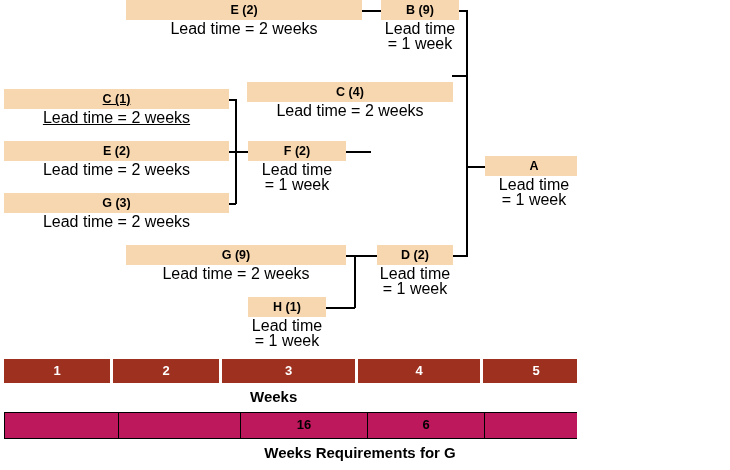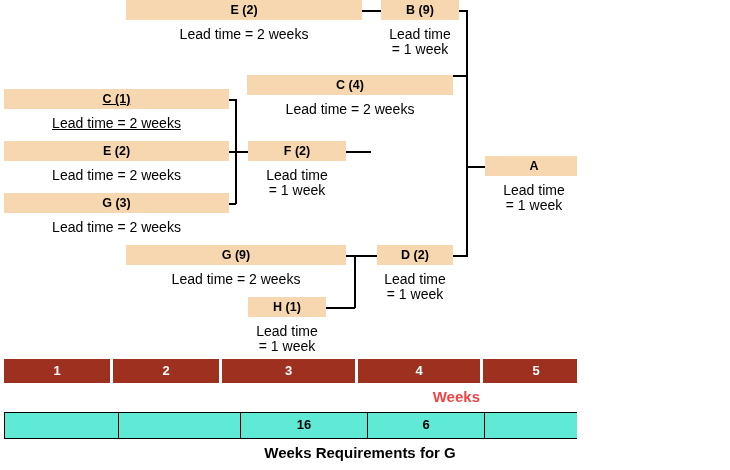--- a/index.html
+++ b/index.html
@@ -24,23 +24,23 @@
     background: #f7d7b0;
     color: #000000;
     font-weight: bold;
     font-size: 12.5px;
     line-height: 20px;
     height: 20px;
     box-sizing: border-box;
   }
   .node-lead {
     color: #000000;
-    font-size: 14px;
+    font-size: 16px;
     line-height: 15px;
-    padding-top: 7px;
+    padding-top: 1px;
     white-space: pre-line;
   }
   .line {
     position: absolute;
     background: #000000;
   }
   .hline { height: 1.6px; }
   .vline { width: 1.6px; }
 
   
@@ -60,28 +60,28 @@
     width: 0;
     height: 0;
     border-top: 12px solid transparent;
     border-bottom: 12px solid transparent;
     border-left: 16px solid #9e3020;
   }
   .weeks-label {
     position: absolute;
     font-weight: bold;
     font-size: 15px;
-    text-align: right;
-    color: #ef4444;
+    text-align: left;
+    color: #000000;
   }
   .gr-cell {
     position: absolute;
     box-sizing: border-box;
     border: 1.5px solid #000000;
-    background: #5eead4;
+    background: #be185d;
     color: #000000;
     font-weight: bold;
     font-size: 13px;
     text-align: center;
     line-height: 24px;
     height: 27px;
   }
   .gr-label {
     position: absolute;
     font-weight: bold;
@@ -121,21 +121,21 @@
     <div class="node-bar">E (2)</div>
     <div class="node-lead">Lead time = 2 weeks</div>
   </div>
 
   <div class="node" style="left:381px; top:0px; width:78px;">
     <div class="node-bar">B (9)</div>
     <div class="node-lead">Lead time
 = 1 week</div>
   </div>
 
-  <div class="node" style="left:247px; top:75px; width:206px;">
+  <div class="node" style="left:247px; top:82px; width:206px;">
     <div class="node-bar">C (4)</div>
     <div class="node-lead">Lead time = 2 weeks</div>
   </div>
 
   <div class="node" style="left:4px; top:89px; width:225px;text-decoration:underline;">
     <div class="node-bar">C (1)</div>
     <div class="node-lead">Lead time = 2 weeks</div>
   </div>
 
   <div class="node" style="left:4px; top:141px; width:225px;">

